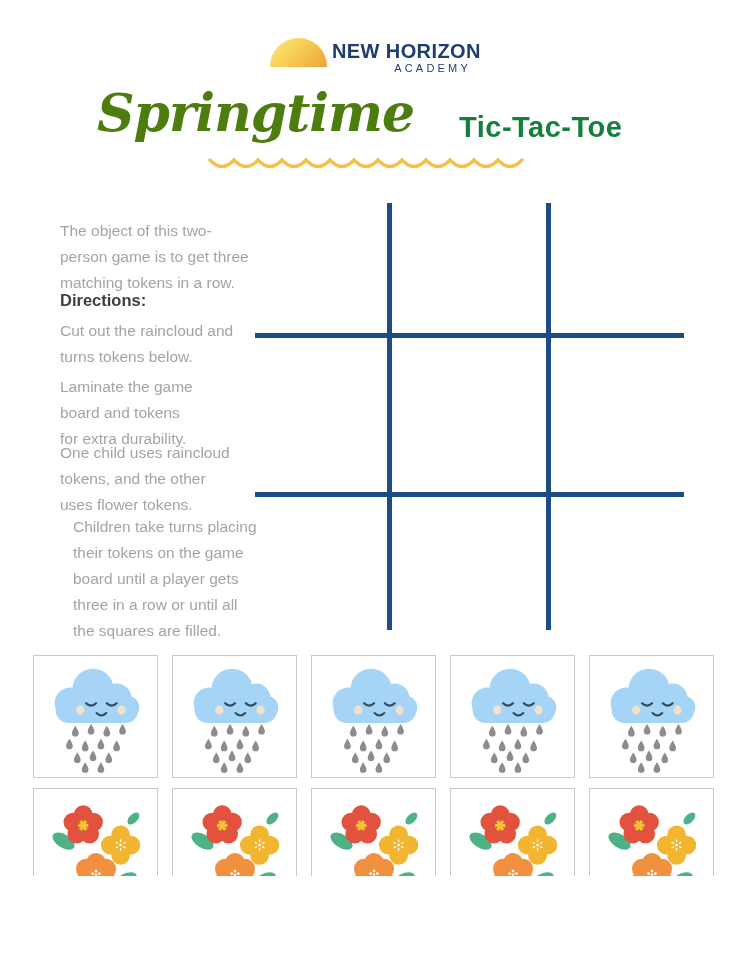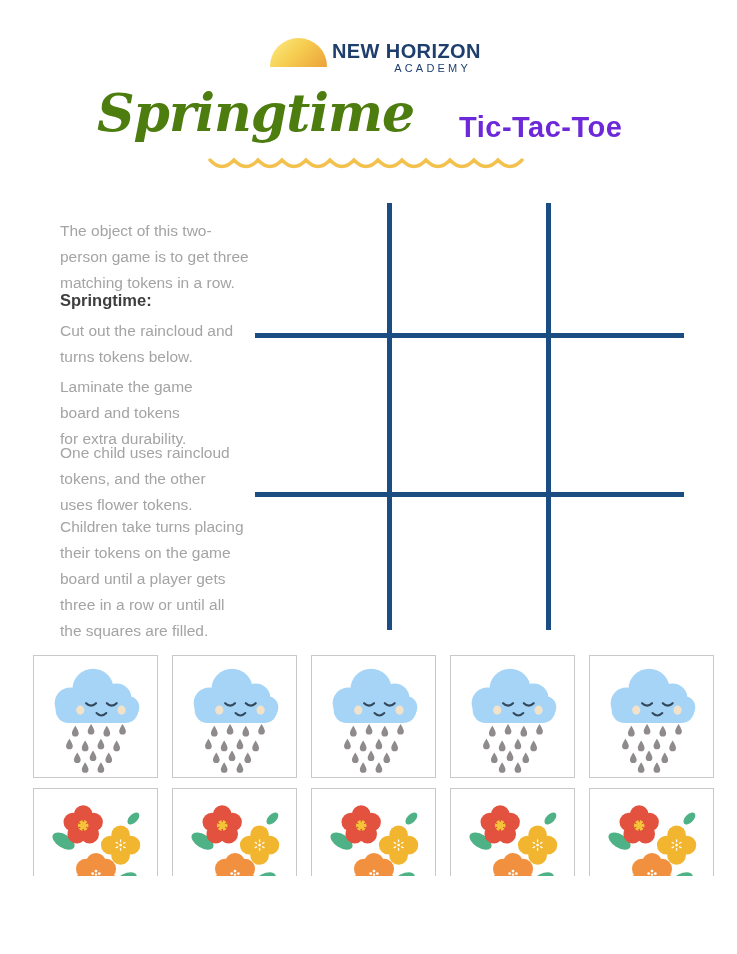--- a/index.html
+++ b/index.html
@@ -54,21 +54,21 @@
     color: #4d7c0f;
     letter-spacing: -1px;
     white-space: nowrap;
   }
   .title-rest {
     position: absolute;
     left: 459px; top: 111px;
     font-size: 29px;
     font-weight: 700;
     letter-spacing: 0.5px;
-    color: #6d28d9;
+    color: #15803d;
     white-space: nowrap;
   }
   .scallop-divider {
     position: absolute;
     left: 208px; top: 156px;
     width: 316px; height: 20px;
   }
 
   
   .para {
@@ -84,21 +84,21 @@
   .directions-heading {
     position: absolute;
     left: 60px; top: 291px;
     font-size: 16.5px;
     font-weight: 700;
     color: #3e3e3e;
   }
   .para.step1 { top: 318px; }
   .para.step2 { top: 374px; }
   .para.step3 { top: 440px; }
-  .para.step4 { top: 514px; }
+  .para.step4 { top: 514px; margin-left: 13px; }
 
   
   .board-line { position: absolute; background: #1b4d82; }
   .board-line.v1 { left: 387px; top: 203px; width: 5px; height: 427px; }
   .board-line.v2 { left: 546px; top: 203px; width: 5px; height: 427px; }
   .board-line.h1 { left: 255px; top: 333px; width: 429px; height: 5px; }
   .board-line.h2 { left: 255px; top: 492px; width: 429px; height: 5px; }
 
   
   .token-row {
@@ -232,21 +232,21 @@
 
   <div class="title-script">Springtime</div>
   <div class="title-rest">Tic-Tac-Toe</div>
   <svg class="scallop-divider" viewBox="0 0 316 20">
     <path d="M2 4 Q14 17 26 4 Q38 17 50 4 Q62 17 74 4 Q86 17 98 4 Q110 17 122 4 Q134 17 146 4 Q158 17 170 4 Q182 17 194 4 Q206 17 218 4 Q230 17 242 4 Q254 17 266 4 Q278 17 290 4 Q302 17 314 4" fill="none" stroke="#f2c14e" stroke-width="3.4" stroke-linecap="round"></path>
   </svg>
 
   <div class="para objective">The object of this two-
 person game is to get three
 matching tokens in a row.</div>
-  <div class="directions-heading">Springtime:</div>
+  <div class="directions-heading">Directions:</div>
   <div class="para step1">Cut out the raincloud and
 turns tokens below.</div>
   <div class="para step3">One child uses raincloud
 tokens, and the other
 uses flower tokens.</div>
   <div class="para step2">Laminate the game
 board and tokens
 for extra durability.</div>
   <div class="para step4">Children take turns placing
 their tokens on the game

